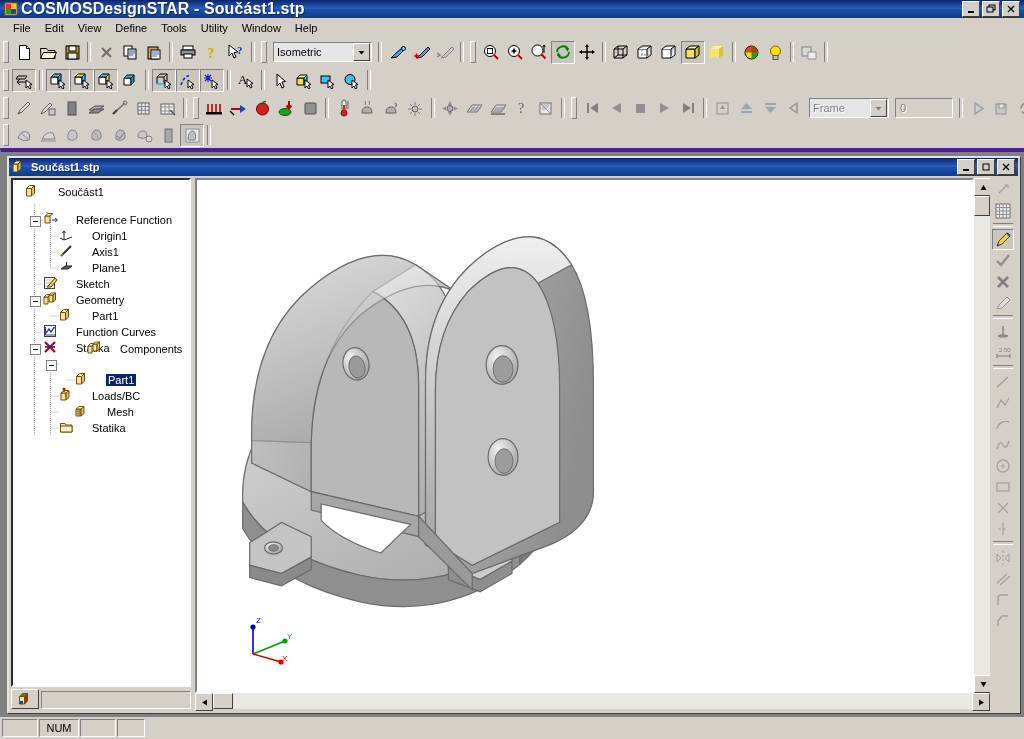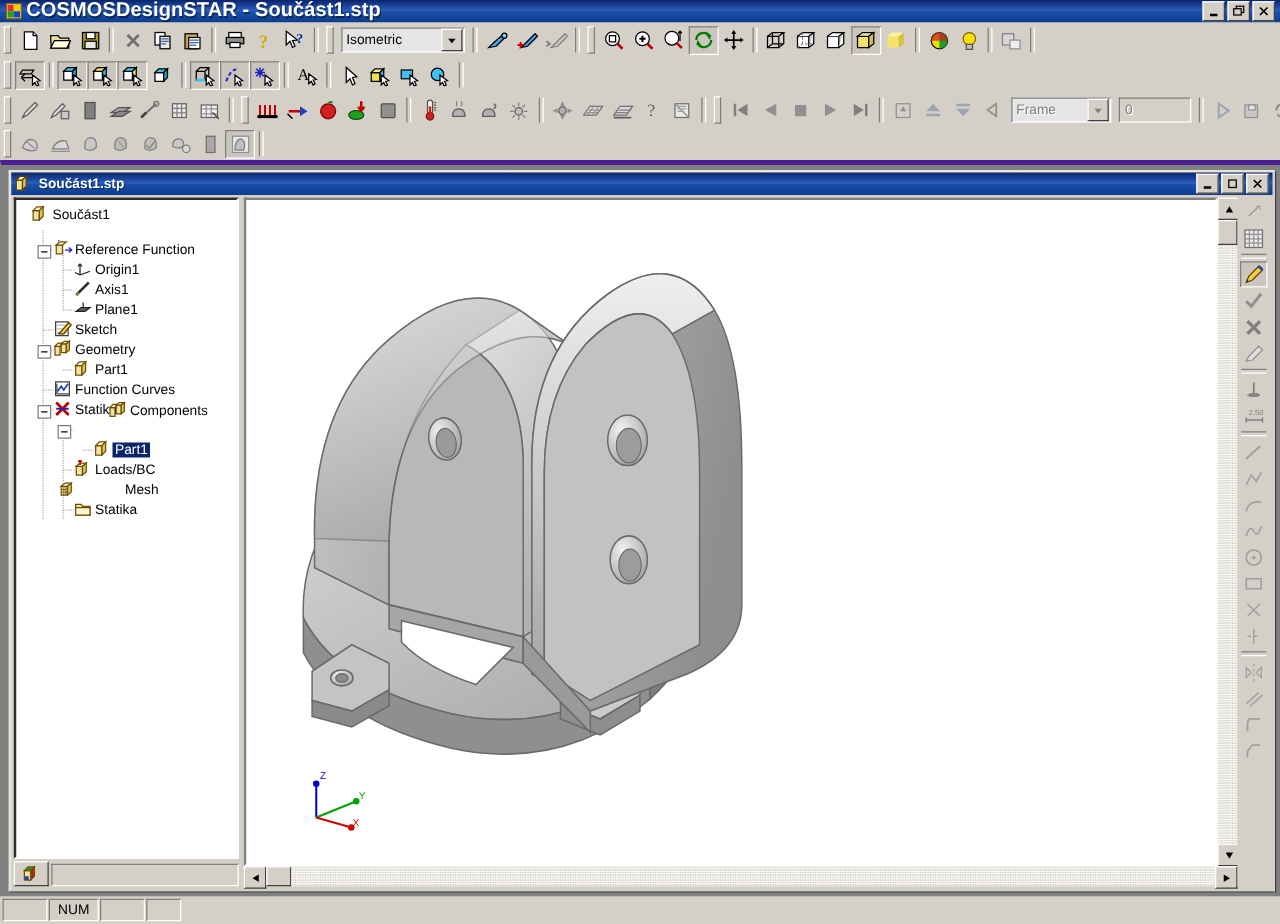--- a/index.html
+++ b/index.html
@@ -102,21 +102,21 @@
 
   
   .statusbar{height:20px;display:flex;align-items:center;background:#d4d0c8;
              padding:1px 2px;gap:1px;}
   .stmain{flex:1;height:16px;display:flex;align-items:center;padding-left:2px;font-size:11px;}
   .stcell{height:16px;border:1px solid;border-color:#808080 #fff #fff #808080;
           display:flex;align-items:center;justify-content:center;font-size:11px;flex:none;}
 
   
   .tnode{position:absolute;display:flex;align-items:center;height:16px;white-space:nowrap;}
-  .tnode .tlabel{font-size:11px;padding:0 2px;}
+  .tnode .tlabel{font-size:11px;padding:0 2px;margin-left:16px;}
   .tnode .tlabel.sel{background:#0a246a;color:#fff;}
   .plusbox{width:9px;height:9px;border:1px solid #808080;background:#fff;
       display:flex;align-items:center;justify-content:center;position:absolute;}
   .plusbox i{display:block;width:5px;height:1px;background:#000;}
 </style>
 </head>
 <body>
 
 <div class="app">
 
@@ -144,20 +144,30 @@
         </svg>
       </span>
       <span class="wbtn">
         <svg width="10" height="10" viewBox="0 0 10 10">
           <path d="M2 2 L8 8 M8 2 L2 8" stroke="#000" stroke-width="1.4"></path>
         </svg>
       </span>
     </span>
   </div>
 
+  <div class="menubar">
+    <span>File</span>
+    <span>Edit</span>
+    <span>View</span>
+    <span>Define</span>
+    <span>Tools</span>
+    <span>Utility</span>
+    <span>Window</span>
+    <span>Help</span>
+  </div>
 
   <div class="tbrow">
     <span class="grip"></span>
 
     <span class="tb">
       <svg width="17" height="17" viewBox="0 0 17 17">
         <path d="M3.5 1.5h7l3 3v11h-10z" fill="#fff" stroke="#000"></path>
         <path d="M10.5 1.5v3h3" fill="#e0e0e0" stroke="#000"></path>
       </svg>
       </span>
@@ -957,21 +967,21 @@
                 <svg width="15" height="14" viewBox="0 0 15 14">
                   <path d="M2 5 L7 5 L7 12 L2 12z" fill="#f2e4a8" stroke="#705000"></path>
                   <path d="M2 5 L5 2.5 L10 2.5 L7 5z" fill="#fdf6d2" stroke="#705000"></path>
                   <path d="M7 5 L10 2.5 L10 9.5 L7 12z" fill="#dcc45c" stroke="#705000"></path>
                   <path d="M5 4 V0 M3.6 1.4 L5 0 L6.4 1.4" stroke="#c00000" stroke-width="1.3" fill="none"></path>
                 </svg>
               </span>
               <span class="tlabel">Loads/BC</span>
             </div>
 
-            <div class="tnode" style="left:34px;top:224px;gap:36px;">
+            <div class="tnode" style="left:61px;top:224px;">
               <span>
                 <svg width="15" height="14" viewBox="0 0 15 14">
                   <path d="M2 5 L7 5 L7 12 L2 12z" fill="#f2e4a8" stroke="#705000"></path>
                   <path d="M2 5 L5 2.5 L10 2.5 L7 5z" fill="#fdf6d2" stroke="#705000"></path>
                   <path d="M7 5 L10 2.5 L10 9.5 L7 12z" fill="#dcc45c" stroke="#705000"></path>
                   <path d="M2 7.5 h5 M2 9.7 h5 M4 5 v7 M5.6 5 v7" stroke="#806020" stroke-width=".7"></path>
                 </svg>
               </span>
               <span class="tlabel">Mesh</span>
             </div>

